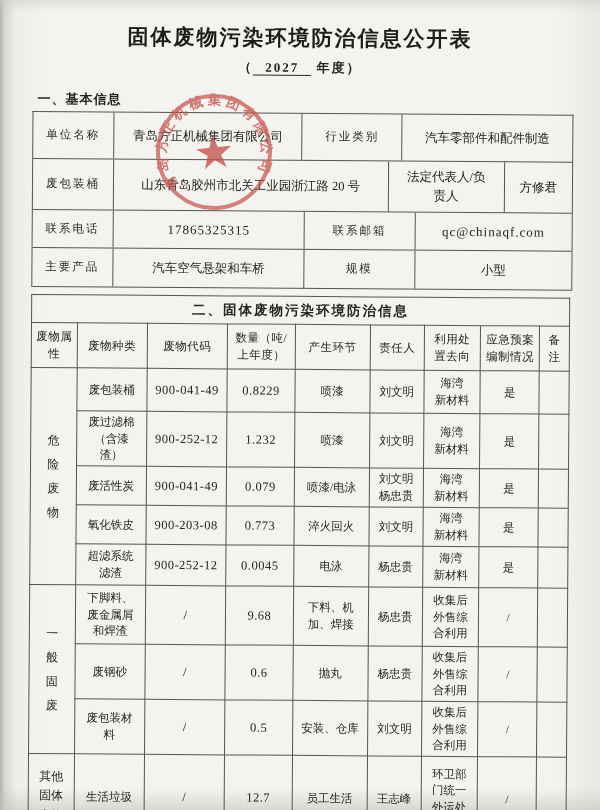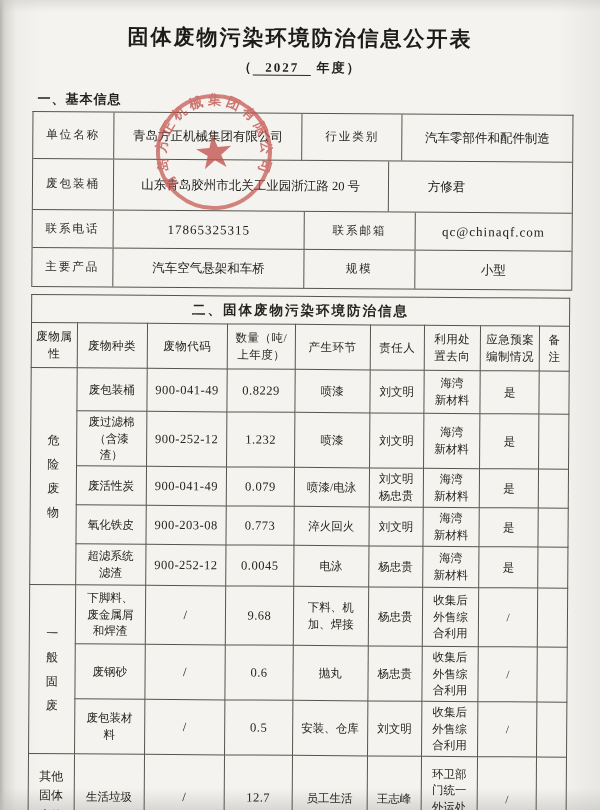--- a/index.html
+++ b/index.html
@@ -77,20 +77,22 @@
   <div class="t1">
     <div class="t1row row1 rowh46">
       <div class="c lab">单位名称</div>
       <div class="c">青岛方正机械集团有限公司</div>
       <div class="c lab">行业类别</div>
       <div class="c">汽车零部件和配件制造</div>
     </div>
     <div class="t1row row2 rowh50">
       <div class="c lab">废包装桶</div>
       <div class="c">山东青岛胶州市北关工业园浙江路 20 号</div>
+      <div class="c">法定代表人/负
+责人</div>
       <div class="c">方修君</div>
     </div>
     <div class="t1row row3 rowh37">
       <div class="c lab">联系电话</div>
       <div class="c num">17865325315</div>
       <div class="c lab">联系邮箱</div>
       <div class="c num">qc@chinaqf.com</div>
     </div>
     <div class="t1row row3 rowh38">
       <div class="c lab">主要产品</div>

